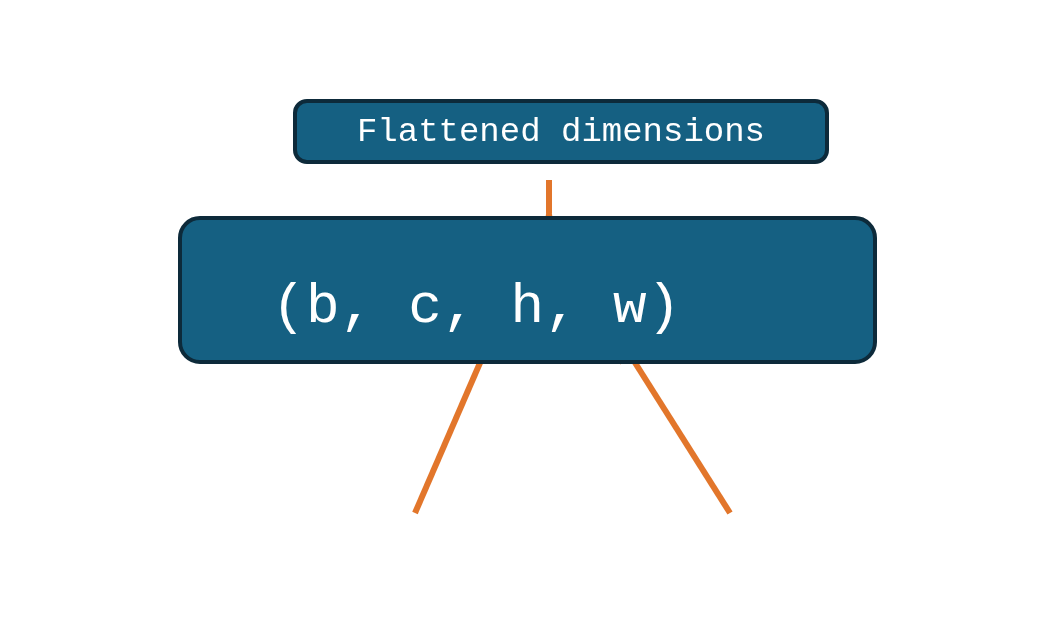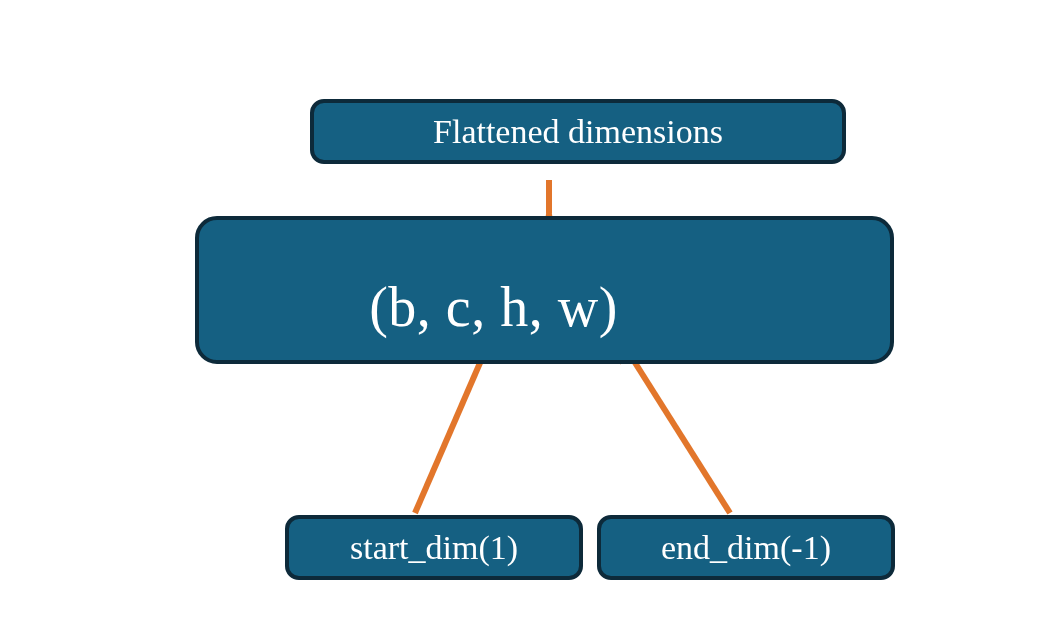--- a/index.html
+++ b/index.html
@@ -20,26 +20,25 @@
   .node {
     position: absolute;
     box-sizing: border-box;
     background: #156082;
     border: 4px solid #0d2a3a;
     border-radius: 16px;
     display: flex;
     align-items: center;
     justify-content: center;
     color: #ffffff;
-    font-family: Liberation Serif, serif;
+    font-family: Liberation Mono, monospace;
     font-weight: 400;
     line-height: 1;
     text-align: center;
     user-select: none;
-    margin-left: 17px;
   }
   #node-flattened {
     left: 293px;
     top: 99px;
     width: 536px;
     height: 65px;
     font-size: 34px;
     border-radius: 14px;
   }
   #node-shape {
@@ -123,21 +122,15 @@
   </svg>
 
   <div class="node" id="node-flattened">
     <span class="node-label">Flattened dimensions</span>
   </div>
 
   <div class="node" id="node-shape">
     <span class="shape-label">(b, c, h, w)</span>
   </div>
 
-  <div class="node" id="node-start-dim">
-    <span class="node-label">start_dim(1)</span>
-  </div>
 
-  <div class="node" id="node-end-dim">
-    <span class="node-label">end_dim(-1)</span>
-  </div>
 
 </div>
 
 </body></html>

